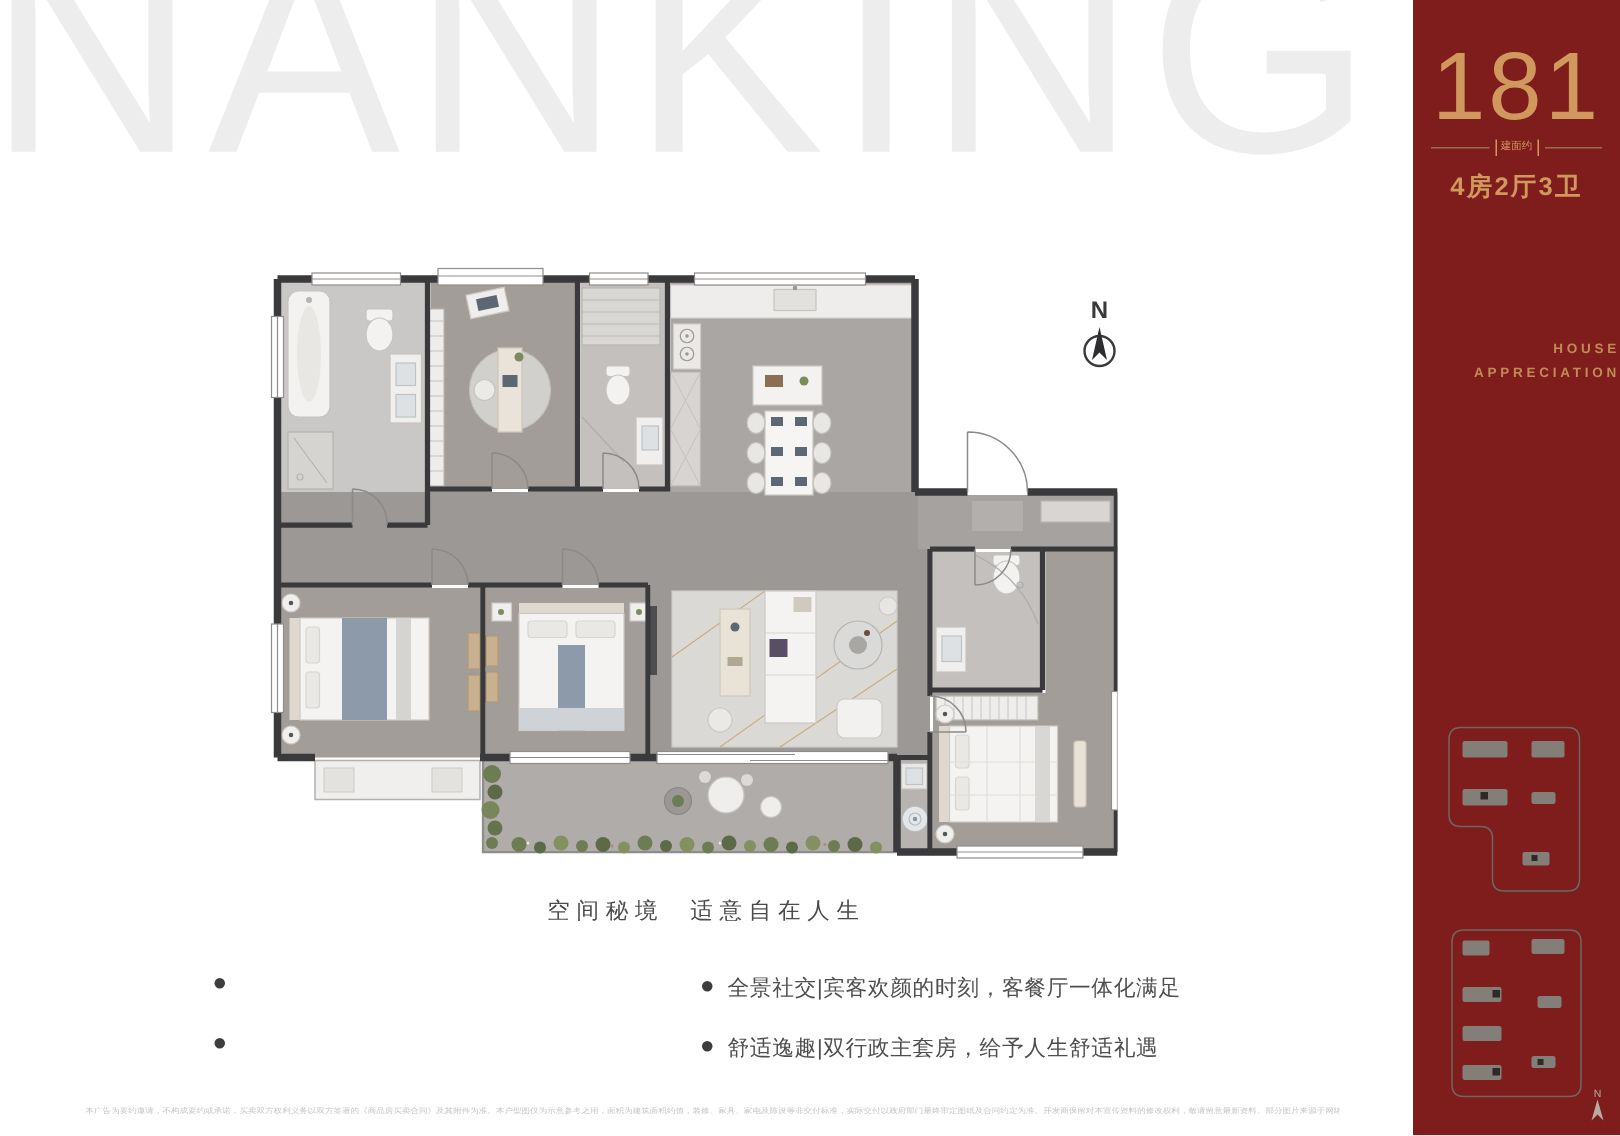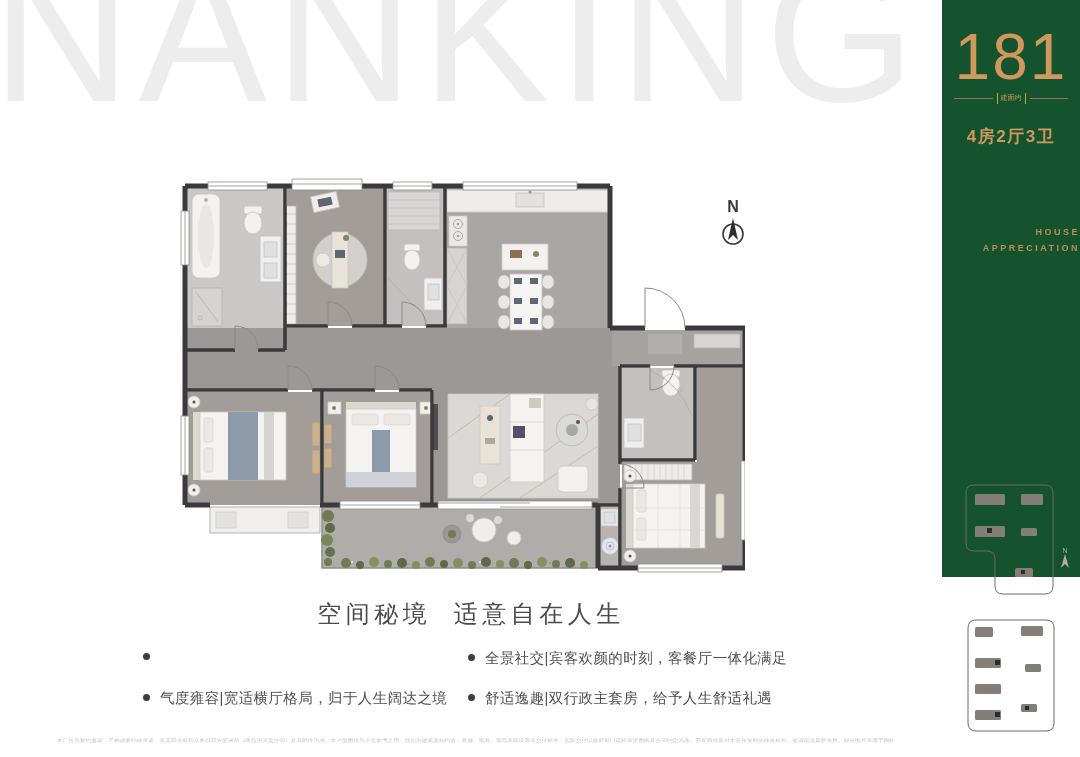--- a/index.html
+++ b/index.html
@@ -5,42 +5,42 @@
   html,body{margin:0;padding:0;background:#ffffff;}
   .stage{position:relative;width:1080px;height:757px;background:#ffffff;overflow:hidden;
          font-family:"Liberation Sans",sans-serif;}
 
   
   .watermark{position:absolute;top:-64px;left:-8px;font-size:192px;line-height:1;
              font-weight:400;letter-spacing:8px;color:#ededed;white-space:nowrap;
              transform:scaleY(1.02);transform-origin:top left;}
 
   
-  .sidebar{position:absolute;top:0;right:0;width:138px;height:577px;background:#14532d;}
+  .sidebar{position:absolute;top:0;right:0;width:138px;height:757px;background:#7f1d1d;}
   .area-value{margin-top:24px;text-align:center;color:#d0985c;font-size:64px;
               font-weight:300;letter-spacing:2px;line-height:1.05;}
   .area-note{display:flex;align-items:center;gap:4px;padding:0 12px;margin-top:2px;}
   .area-note .line{flex:1;height:1px;background:#96严7350;background:#96734e;}
   .area-note .label{font-size:7px;color:#d0985c;border-left:1px solid #d0985c;
                     border-right:1px solid #d0985c;padding:0 3px;line-height:1.5;white-space:nowrap;}
   .layout-label{text-align:center;color:#d0985c;font-size:17px;font-weight:600;
-                letter-spacing:1.5px;margin-top:21px;}
+                letter-spacing:1.5px;margin-top:9px;}
   .house-app{position:absolute;top:224px;left:0;width:100%;text-align:right;color:#c08c55;
              font-size:9px;font-weight:bold;letter-spacing:2.5px;line-height:1.8;}
   .keyplan1{position:absolute;left:21px;top:482px;}
   .keyplan2{position:absolute;left:23px;top:618px;}
   .mini-compass{position:absolute;right:8px;bottom:5px;width:14px;text-align:center;
                 color:#b5ada2;font-size:7px;line-height:1.1;}
 
   
   .plan{position:absolute;left:180px;top:178px;width:565px;height:420px;}
 
   
   .headline{position:absolute;top:598px;left:0;width:942px;text-align:center;
-            font-size:24px;letter-spacing:4.5px;color:#4b4b4b;white-space:pre;}
+            font-size:15px;letter-spacing:4.5px;color:#4b4b4b;white-space:pre;}
   .feature{position:absolute;font-size:14.5px;color:#4e4e4e;letter-spacing:0.4px;white-space:nowrap;}
   .feature .dot{display:inline-block;width:7px;height:7px;border-radius:50%;
                 background:#3d3d3d;margin-right:10px;vertical-align:2px;}
   .f1{left:143px;top:649px;} .f2{left:143px;top:689px;}
   .f3{left:468px;top:649px;} .f4{left:468px;top:689px;}
   .disclaimer{position:absolute;left:57px;top:737px;width:880px;font-size:6px;color:#c7c4c1;
               white-space:nowrap;overflow:hidden;transform:scale(0.95,0.8);transform-origin:left top;}
 </style>
 </head>
 <body>
@@ -342,21 +342,21 @@
     <g>
       <text x="553" y="34" font-size="16" font-weight="bold" fill="#3a3a3c" text-anchor="middle" font-family="Liberation Sans, sans-serif">N</text>
       <circle cx="553" cy="56" r="10" fill="none" stroke="#3a3a3c" stroke-width="1.6"></circle>
       <polygon points="553,40 548,62 553,57 558,62" fill="#2e2e30"></polygon>
     </g>
   </svg>
 
   <div class="headline">空间秘境  适意自在人生</div>
 
   <div class="feature f1"><span class="dot"></span></div>
-  <div class="feature f2"><span class="dot"></span><span>气度雍容|宽适横厅格局，归于人生阔达之境</span></div>
+  <div class="feature f2"><span class="dot"></span></div>
   <div class="feature f4"><span class="dot"></span><span>舒适逸趣|双行政主套房，给予人生舒适礼遇</span></div>
   <div class="feature f3"><span class="dot"></span><span>全景社交|宾客欢颜的时刻，客餐厅一体化满足</span></div>
 
   <div class="disclaimer">本广告为要约邀请，不构成要约或承诺，买卖双方权利义务以双方签署的《商品房买卖合同》及其附件为准。本户型图仅为示意参考之用，面积为建筑面积约值，装修、家具、家电及陈设等非交付标准，实际交付以政府部门最终审定图纸及合同约定为准。开发商保留对本宣传资料的修改权利，敬请留意最新资料。部分图片来源于网络，如有侵权请联系删除。</div>
 
   <div class="sidebar">
     <div class="area-value">181</div>
     <div class="area-note">
       <span class="line"></span>
       <span class="label">建面约</span>

